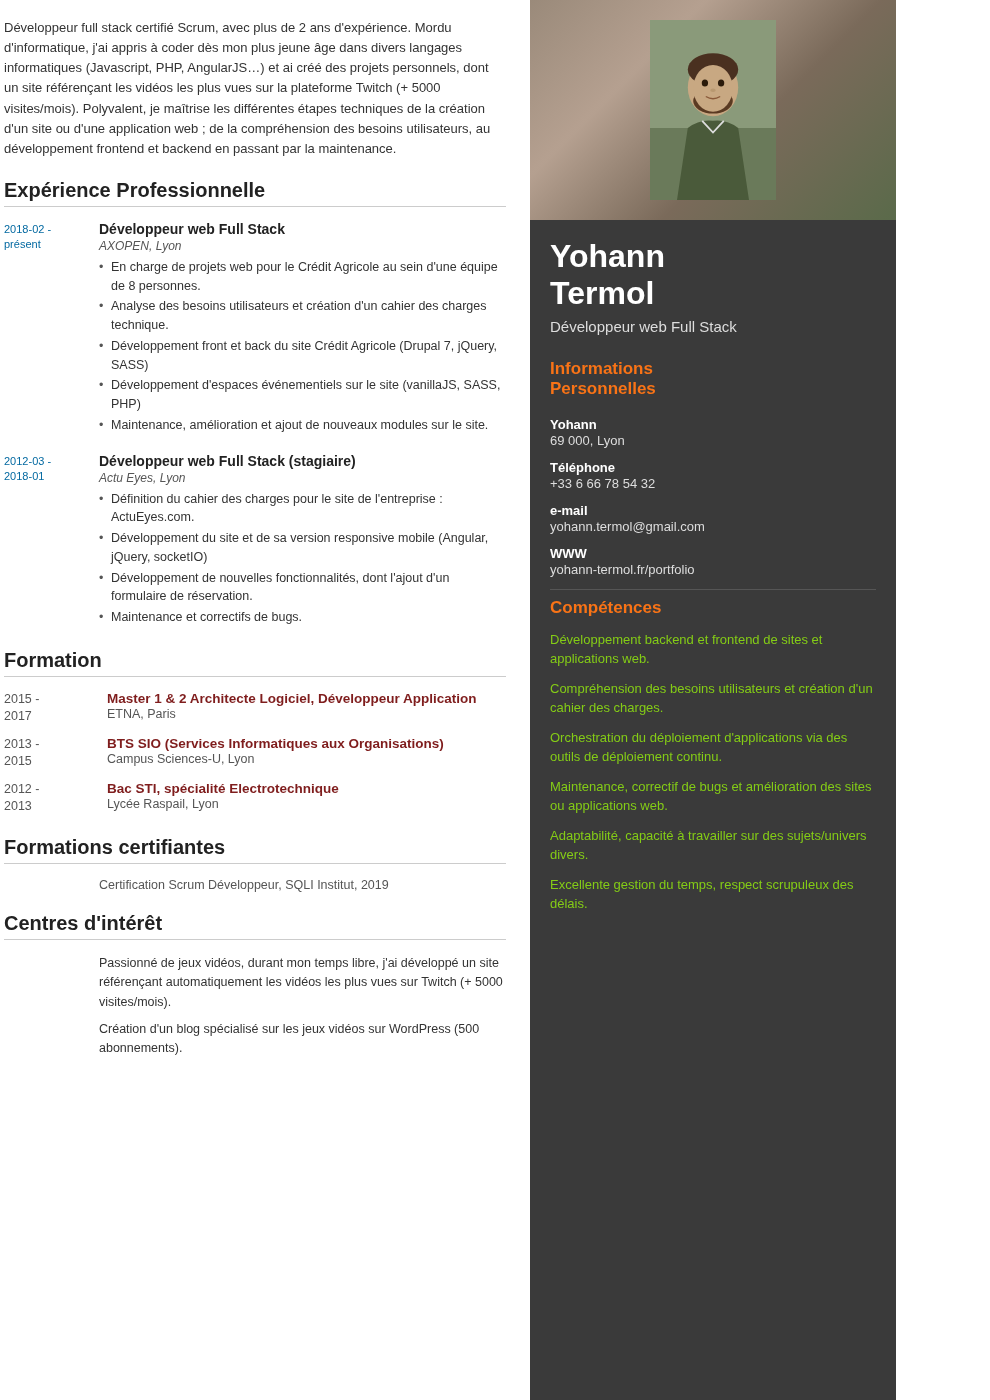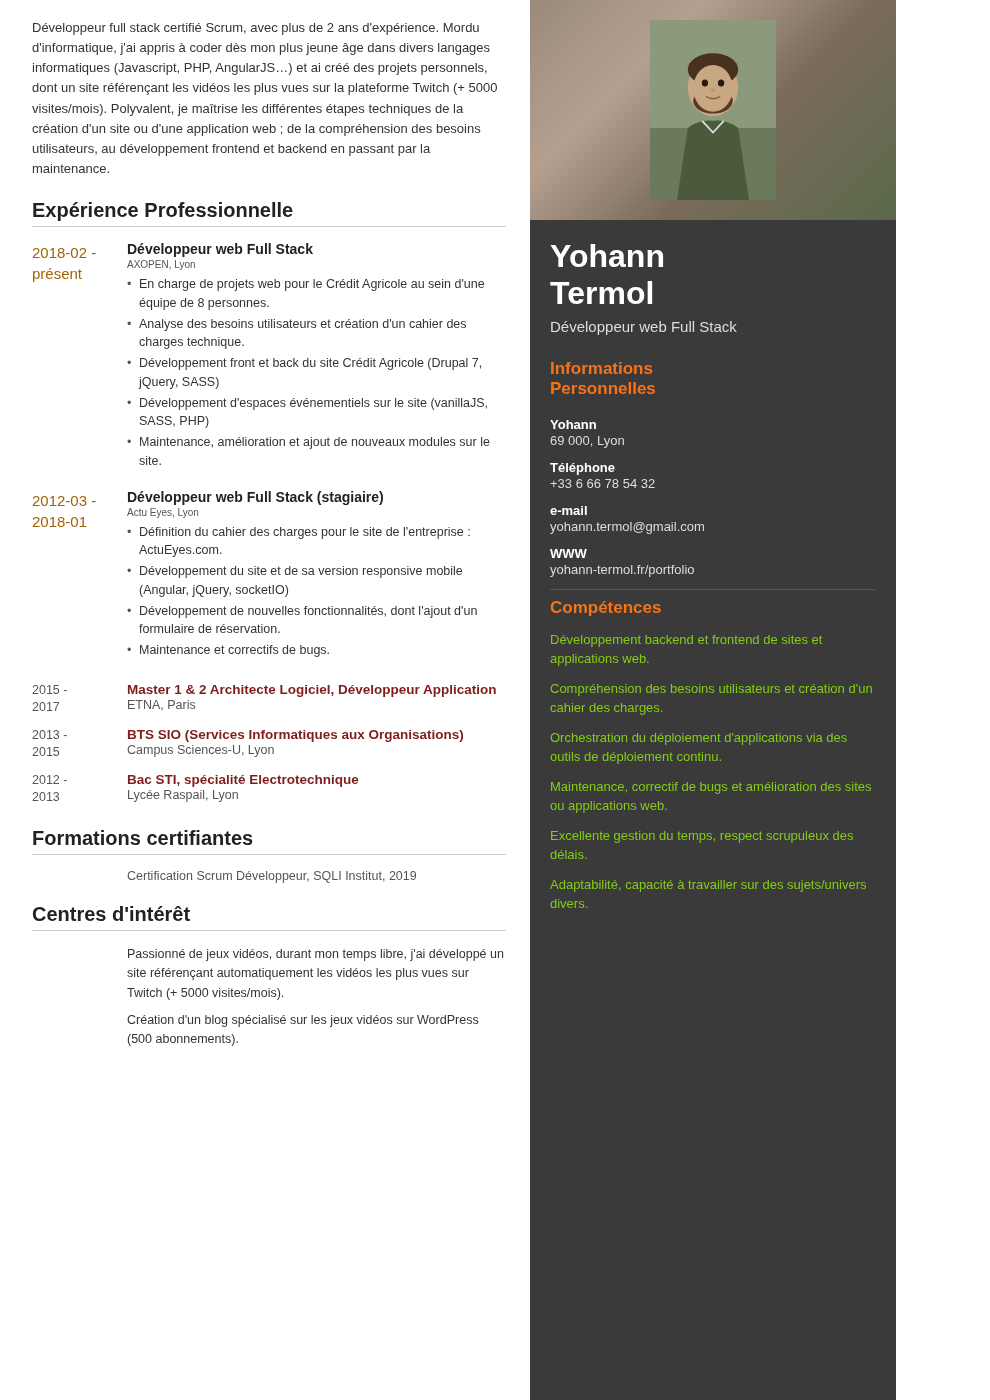--- a/index.html
+++ b/index.html
@@ -7,21 +7,21 @@
       font-family: Arial, sans-serif;
       font-size: 13px;
       color: #222;
       background: #fff;
       width: 990px;
       min-height: 1400px;
       display: flex;
     }
     .main-content {
       width: 530px;
-      padding: 18px 24px 18px 32px;
+      padding: 18px 24px 18px 4px;
     }
     .sidebar {
       width: 366px;
       background: #3a3a3a;
       color: #fff;
       padding: 0;
       flex-shrink: 0;
     }
     
     .intro-text {
@@ -39,36 +39,37 @@
       margin-bottom: 14px;
       margin-top: 6px;
     }
     .exp-item {
       display: flex;
       margin-bottom: 16px;
     }
     .exp-date {
       width: 95px;
       min-width: 95px;
-      font-size: 15px;
-      color: #a16207;
+      font-size: 11px;
+      color: #0369a1;
       padding-top: 1px;
       line-height: 1.4;
     }
     .exp-body {
       flex: 1;
     }
     .exp-title {
       font-weight: bold;
       font-size: 14px;
       color: #222;
       margin-bottom: 2px;
     }
     .exp-company {
-      font-size: 10px;
+      font-style: italic;
+      font-size: 12px;
       color: #555;
       margin-bottom: 5px;
     }
     .exp-bullets {
       list-style: none;
       padding: 0;
     }
     .exp-bullets li {
       font-size: 12.5px;
       color: #333;
@@ -83,20 +84,21 @@
       left: 0;
       color: #555;
     }
     .section-block {
       margin-bottom: 20px;
       margin-top: 20px;
     }
     .form-item {
       display: flex;
       margin-bottom: 10px;
+      gap: 8px;
     }
     .form-date {
       width: 95px;
       min-width: 95px;
       font-size: 12.5px;
       color: #555;
       line-height: 1.4;
     }
     .form-body {
       flex: 1;
@@ -218,20 +220,21 @@
           <li>Définition du cahier des charges pour le site de l'entreprise : ActuEyes.com.</li>
           <li>Développement du site et de sa version responsive mobile (Angular, jQuery, socketIO)</li>
           <li>Développement de nouvelles fonctionnalités, dont l'ajout d'un formulaire de réservation.</li>
           <li>Maintenance et correctifs de bugs.</li>
         </ul>
       </div>
     </div>
   </div>
 
   <div class="section-block">
+    <h2 class="section-title">Formation</h2>
 
     <div class="form-item">
       <div class="form-date" style="white-space:pre-line;">2015 -
 2017</div>
       <div class="form-body">
         <div class="form-title">Master 1 &amp; 2 Architecte Logiciel, Développeur Application</div>
         <div class="form-school">ETNA, Paris</div>
       </div>
     </div>
 
@@ -321,17 +324,17 @@
 
   <hr class="sidebar-divider">
 
   <div>
     <div class="sidebar-section-title">Compétences</div>
 
     <div class="sidebar-competence-text">Développement backend et frontend de sites et applications web.</div>
     <div class="sidebar-competence-text">Compréhension des besoins utilisateurs et création d'un cahier des charges.</div>
     <div class="sidebar-competence-text">Orchestration du déploiement d'applications via des outils de déploiement continu.</div>
     <div class="sidebar-competence-text">Maintenance, correctif de bugs et amélioration des sites ou applications web.</div>
+    <div class="sidebar-competence-text">Adaptabilité, capacité à travailler sur des sujets/univers divers.</div>
     <div class="sidebar-competence-text">Excellente gestion du temps, respect scrupuleux des délais.</div>
-    <div class="sidebar-competence-text">Adaptabilité, capacité à travailler sur des sujets/univers divers.</div>
   </div>
 
 </div>
 
 </body></html>

